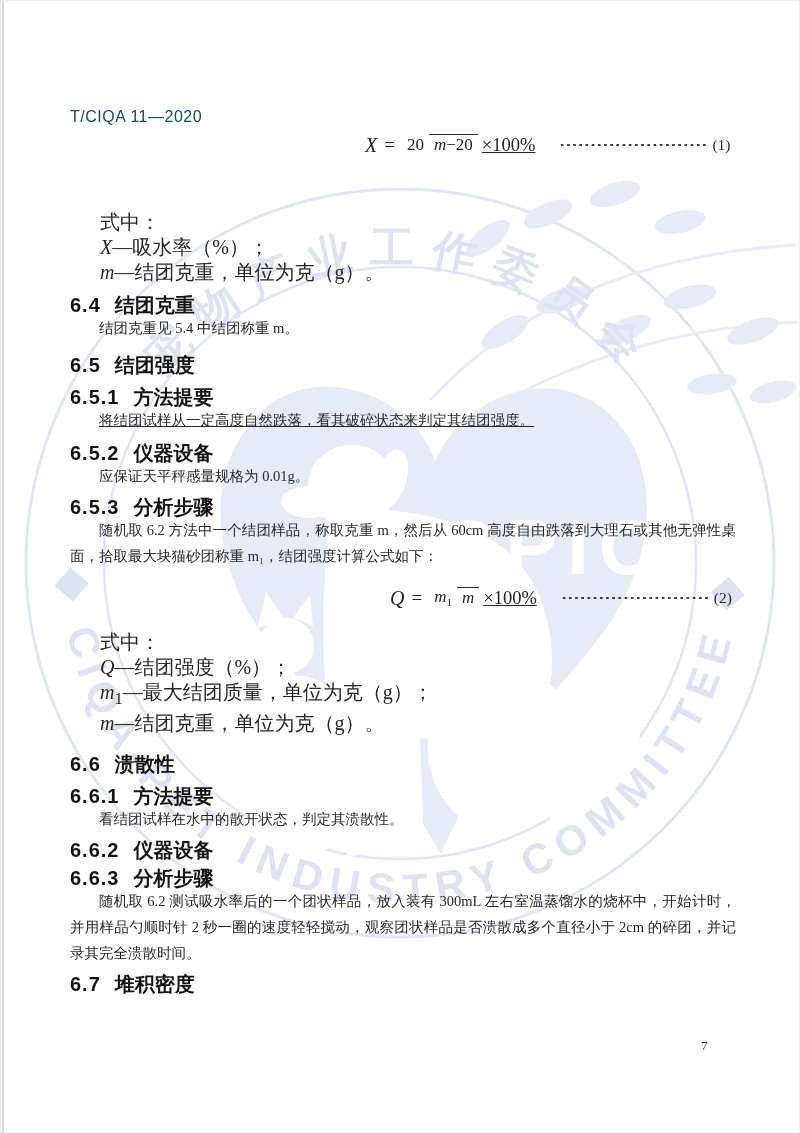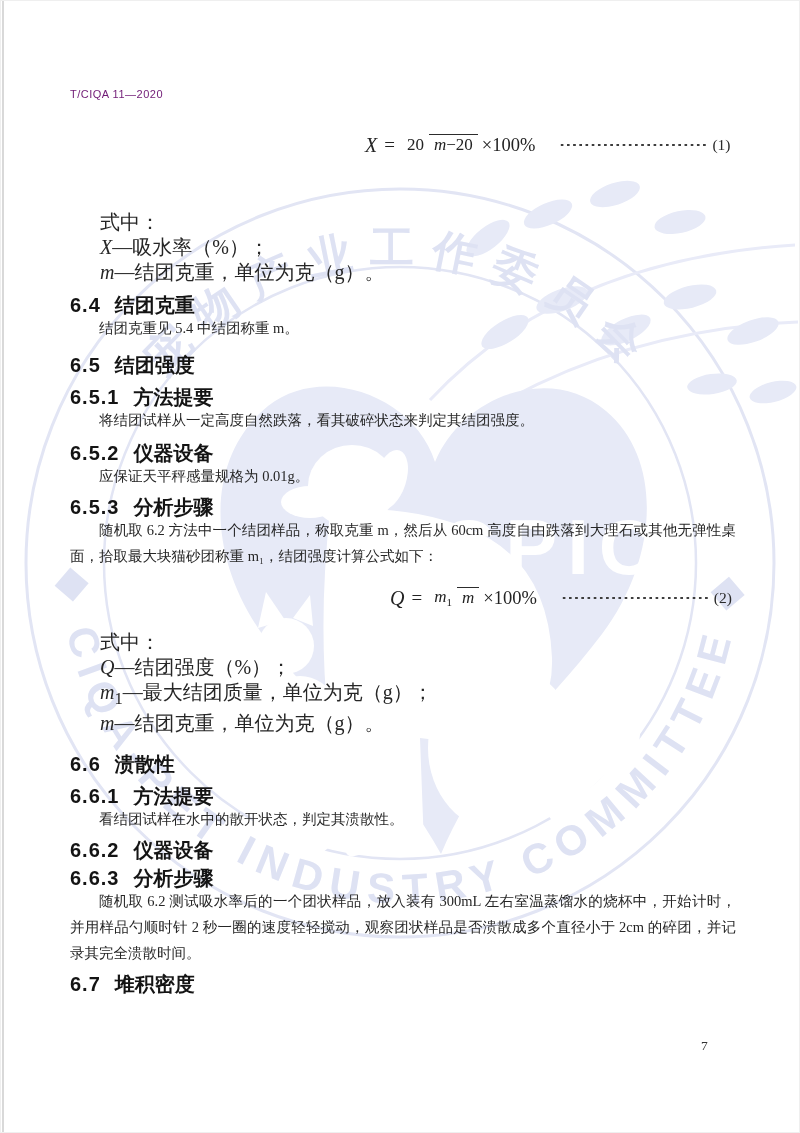--- a/index.html
+++ b/index.html
@@ -10,23 +10,23 @@
   }
   .frame{position:absolute;inset:0;border:1px solid #efefef;pointer-events:none;z-index:5;}
   .scan-edge{position:absolute;left:2px;top:0;bottom:0;width:2px;background:#d9d9d9;z-index:5;}
 
   
   .wm{position:absolute;inset:0;z-index:0;}
 
   
   .content{position:absolute;inset:0;z-index:1;padding:0 64px 0 70px;box-sizing:border-box;}
   .doc-header{
-    position:absolute;top:88px;left:70px;
+    position:absolute;top:108px;left:70px;
     font-family:"Liberation Sans","DejaVu Sans",sans-serif;
-    font-size:11px;letter-spacing:.5px;color:#701a75;
+    font-size:16px;letter-spacing:.5px;color:#0c4a6e;
   }
   .flow{padding-top:116px;}
 
   .h2,.h3{
     font-family:"Liberation Sans","DejaVu Sans",sans-serif;
     font-weight:700;font-size:20px;color:#141414;line-height:20px;
   }
   .h-num{margin-right:14px;letter-spacing:1px;}
   .m-h64{margin-top:10px;}
   .m-h65{margin-top:14px;}
@@ -37,42 +37,42 @@
   .m-h661{margin-top:12px;}
   .m-h662{margin-top:8px;}
   .m-h663{margin-top:8px;}
   .m-h67{margin-top:8px;}
 
   p.body{
     font-size:14.5px;line-height:26px;margin:0;text-indent:2em;
     text-align:justify;color:#262626;
   }
   .m-p64{margin-top:12px;}
-  .m-p651{margin-top:11px;}
+  .m-p651{margin-top:11px;text-decoration:underline;}
   .m-p652{margin-top:12px;}
   .m-p653{margin-top:10px;}
   .m-p661{margin-top:12px;}
   .m-p662{margin-top:10px;}
   .m-p663{margin-top:8px;}
 
   .where{font-size:20px;line-height:25px;padding-left:30px;margin:0;color:#262626;}
   .where.w1{margin-top:38px;}
   .where.w2{margin-top:5px;}
   .var{font-style:italic;font-family:"Liberation Serif","DejaVu Serif",serif;}
 
   .formula{display:flex;align-items:center;height:54px;}
   .formula.f1{margin-left:295px;margin-top:2px;}
   .formula.f2{margin-left:320px;margin-top:2px;}
   .formula .lhs{font-size:20px;font-style:italic;}
   .formula .eqsign{font-size:19px;margin:0 7px;}
   .frac{display:inline-flex;flex-direction:row;align-items:center;font-size:17px;line-height:1.2;vertical-align:middle;}
   .frac .num{padding:0 5px;}
   .frac .den{border-top:1.4px solid #2c2c2c;padding:0 5px;}
   .frac sub{font-size:11px;}
-  .formula .times{font-size:18.5px;margin-left:4px;}
+  .formula .times{font-size:18.5px;margin-left:4px;text-decoration:underline;}
   .leader{
     width:150px;height:12px;margin-left:24px;
     background-image:radial-gradient(circle,#3d3d3d 1.1px,transparent 1.5px);
     background-size:6.2px 12px;background-repeat:repeat-x;background-position:0 50%;
   }
   .eq-label{font-size:15.5px;margin-left:3px;color:#2a2a2a;}
 
   .page-number{
     position:absolute;top:1038px;left:701px;font-size:13.5px;color:#333;
   }

